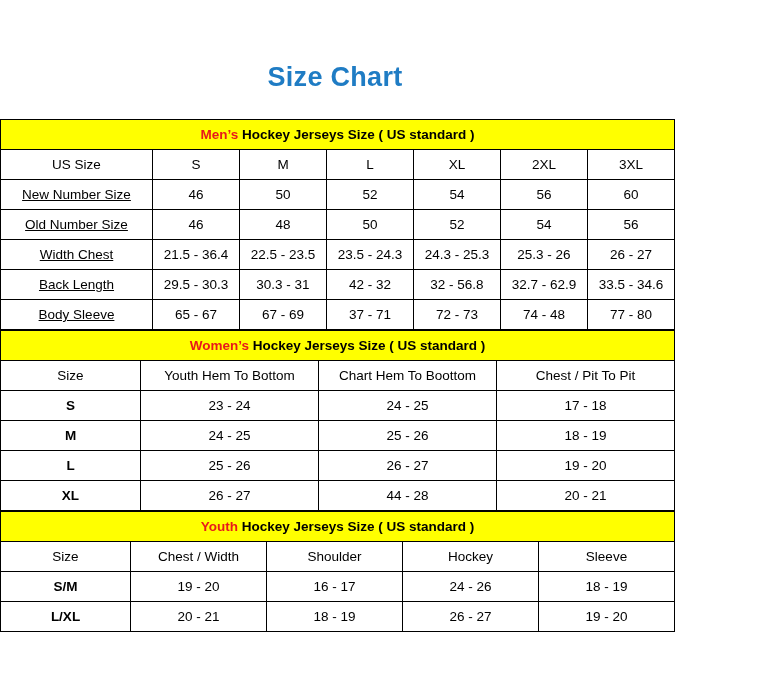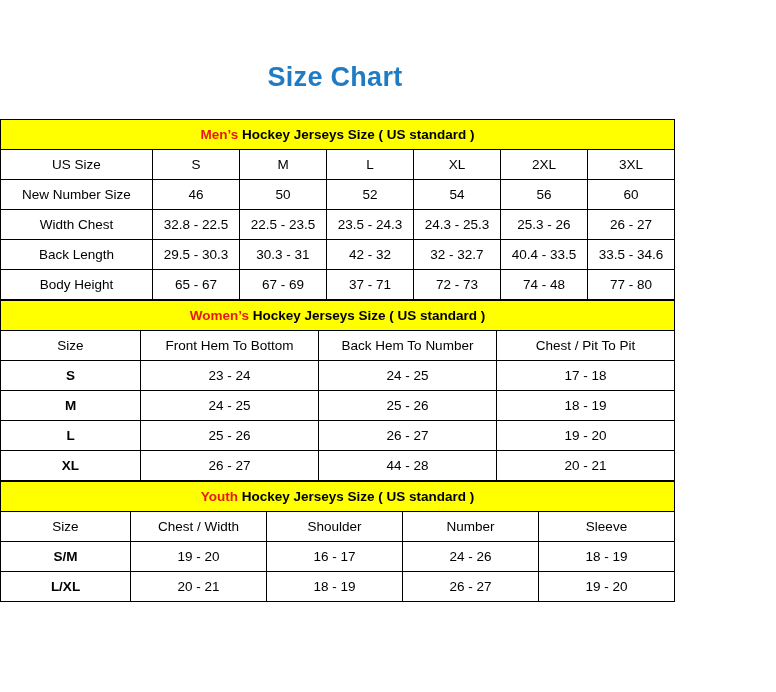--- a/index.html
+++ b/index.html
@@ -52,20 +52,21 @@
     height: 32px;
   }
   .banner .accent {
     color: #e8191b;
   }
   td.head {
     font-weight: normal;
   }
   td.rowlabel {
     font-weight: normal;
+    text-decoration: underline;
   }
   td.rowlabel-bold {
     font-weight: bold;
   }
 </style>
 </head>
 <body>
 
 <div class="page">
   <div class="chart-title">Size Chart</div>
@@ -96,39 +97,48 @@
           <tr>
             <td class="rowlabel">New Number Size</td>
             <td>46</td>
             <td>50</td>
             <td>52</td>
             <td>54</td>
             <td>56</td>
             <td>60</td>
           </tr>
           <tr>
+            <td class="rowlabel">Old Number Size</td>
+            <td>46</td>
+            <td>48</td>
+            <td>50</td>
+            <td>52</td>
+            <td>54</td>
+            <td>56</td>
+          </tr>
+          <tr>
             <td class="rowlabel">Width Chest</td>
-            <td>32.8 - 22.5</td>
+            <td>21.5 - 36.4</td>
             <td>22.5 - 23.5</td>
             <td>23.5 - 24.3</td>
             <td>24.3 - 25.3</td>
             <td>25.3 - 26</td>
             <td>26 - 27</td>
           </tr>
           <tr>
             <td class="rowlabel">Back Length</td>
             <td>29.5 - 30.3</td>
             <td>30.3 - 31</td>
             <td>42 - 32</td>
-            <td>32 - 32.7</td>
-            <td>40.4 - 33.5</td>
+            <td>32 - 56.8</td>
+            <td>32.7 - 62.9</td>
             <td>33.5 - 34.6</td>
           </tr>
           <tr>
-            <td class="rowlabel">Body Height</td>
+            <td class="rowlabel">Body Sleeve</td>
             <td>65 - 67</td>
             <td>67 - 69</td>
             <td>37 - 71</td>
             <td>72 - 73</td>
             <td>74 - 48</td>
             <td>77 - 80</td>
           </tr>
         </tbody>
       </table>
       <table class="size-table">
@@ -137,22 +147,22 @@
           <col style="width: 178px;">
           <col style="width: 178px;">
           <col style="width: 178px;">
         </colgroup>
         <tbody>
           <tr>
             <td class="banner" colspan="4"><span class="accent">Women’s</span><span> Hockey Jerseys Size ( US standard )</span></td>
           </tr>
           <tr>
             <td class="head">Size</td>
-            <td class="head">Front Hem To Bottom</td>
-            <td class="head">Back Hem To Number</td>
+            <td class="head">Youth Hem To Bottom</td>
+            <td class="head">Chart Hem To Boottom</td>
             <td class="head">Chest / Pit To Pit</td>
           </tr>
           <tr>
             <td class="rowlabel-bold">S</td>
             <td>23 - 24</td>
             <td>24 - 25</td>
             <td>17 - 18</td>
           </tr>
           <tr>
             <td class="rowlabel-bold">M</td>
@@ -183,21 +193,21 @@
           <col style="width: 136px;">
         </colgroup>
         <tbody>
           <tr>
             <td class="banner" colspan="5"><span class="accent">Youth</span><span> Hockey Jerseys Size ( US standard )</span></td>
           </tr>
           <tr>
             <td class="head">Size</td>
             <td class="head">Chest / Width</td>
             <td class="head">Shoulder</td>
-            <td class="head">Number</td>
+            <td class="head">Hockey</td>
             <td class="head">Sleeve</td>
           </tr>
           <tr>
             <td class="rowlabel-bold">S/M</td>
             <td>19 - 20</td>
             <td>16 - 17</td>
             <td>24 - 26</td>
             <td>18 - 19</td>
           </tr>
           <tr>

